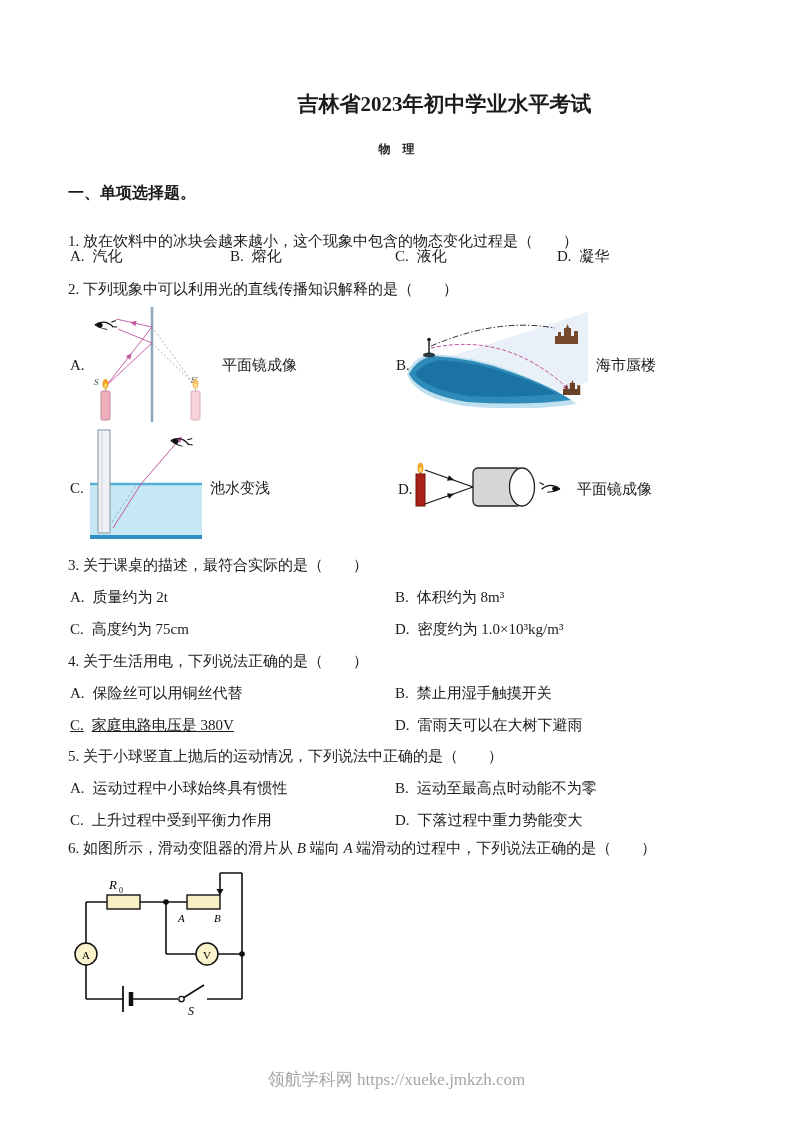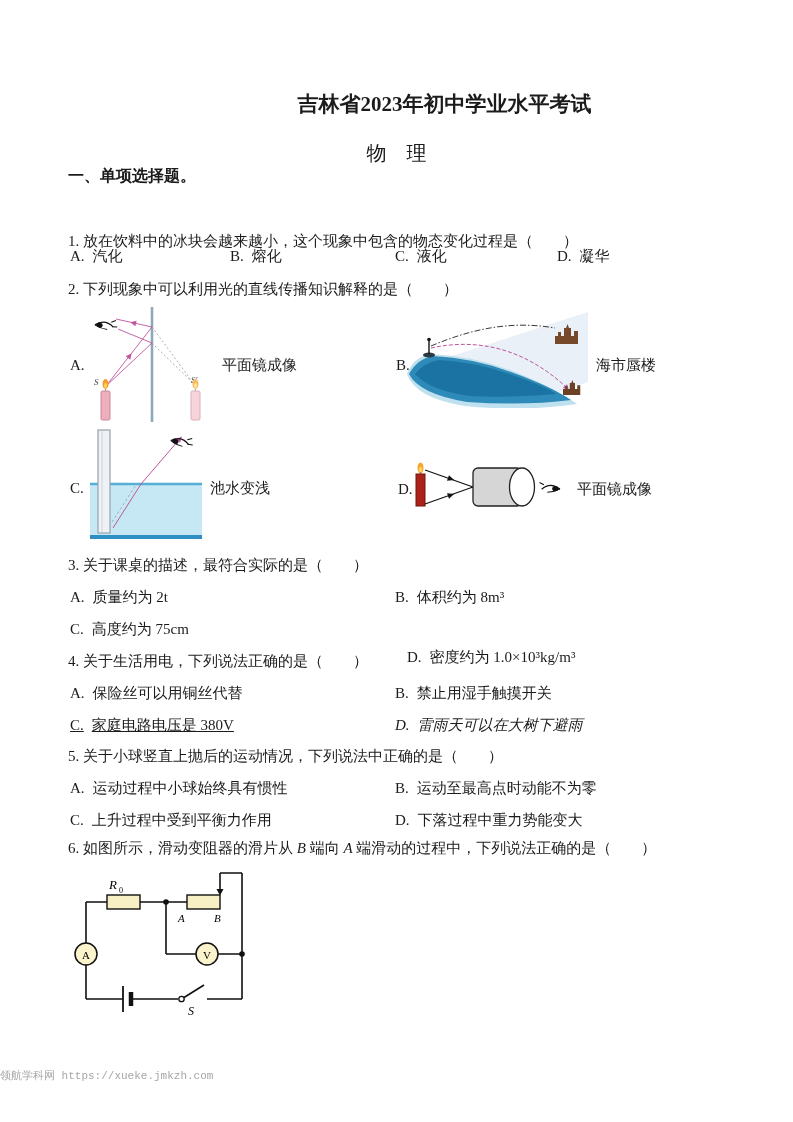--- a/index.html
+++ b/index.html
@@ -1,38 +1,38 @@
 <!DOCTYPE html>
 <html><head>
 <meta charset="utf-8">
 <style>
   html,body{margin:0;padding:0;background:#ffffff;}
   .page{position:relative;width:793px;height:1122px;background:#ffffff;overflow:hidden;
         font-family:"Liberation Serif","DejaVu Serif",serif;color:#1b1b1b;}
   .abs{position:absolute;white-space:nowrap;line-height:1.18;}
   .title{left:0;width:100%;text-align:center;font-size:21px;font-weight:bold;}
-  .subject{left:0;width:100%;text-align:center;font-size:20px;font-weight:normal;}
+  .subject{left:0;width:100%;text-align:center;font-size:12px;font-weight:bold;}
   .section-h{font-size:16px;font-weight:bold;}
   .stem,.opt,.figlabel,.cap{font-size:15px;}
   .olabel{margin-right:8px;}
   .term{font-style:italic;}
-  .footer{left:0;width:100%;text-align:left;font-size:11px;color:#a6a6a6;
-          font-family:Liberation Mono, monospace;}
+  .footer{left:0;width:100%;text-align:center;font-size:17px;color:#a6a6a6;
+          font-family:Liberation Serif, serif;}
   svg{display:block;}
   svg text{font-family:"Liberation Serif","DejaVu Serif",serif;}
 </style>
 </head>
 <body>
 
 <div class="page">
 
   <div class="abs title" style="top:92px;padding-left:48px;">吉林省2023年初中学业水平考试</div>
   <div class="abs subject" style="top:142px;">物　理</div>
 
-  <div class="abs section-h" style="top:167px;left:68px;">一、单项选择题。</div>
+  <div class="abs section-h" style="top:184px;left:68px;">一、单项选择题。</div>
 
   <div>
     <div class="abs stem" style="top:216px;left:68px;margin-top:17px;">1. 放在饮料中的冰块会越来越小，这个现象中包含的物态变化过程是（　　）</div>
     <div class="abs opt" style="top:248px;left:70px;"><span class="olabel">A.</span><span>汽化</span></div>
     <div class="abs opt" style="top:248px;left:230px;"><span class="olabel">B.</span><span>熔化</span></div>
     <div class="abs opt" style="top:248px;left:395px;"><span class="olabel">C.</span><span>液化</span></div>
     <div class="abs opt" style="top:248px;left:557px;"><span class="olabel">D.</span><span>凝华</span></div>
   </div>
 
   <div>
@@ -139,29 +139,29 @@
       </g>
     </svg>
     <div class="abs cap" style="top:481px;left:577px;">平面镜成像</div>
   </div>
 
   <div>
     <div class="abs stem" style="top:557px;left:68px;">3. 关于课桌的描述，最符合实际的是（　　）</div>
     <div class="abs opt" style="top:589px;left:70px;"><span class="olabel">A.</span><span>质量约为 2t</span></div>
     <div class="abs opt" style="top:589px;left:395px;"><span class="olabel">B.</span><span>体积约为 8m³</span></div>
     <div class="abs opt" style="top:621px;left:70px;"><span class="olabel">C.</span><span>高度约为 75cm</span></div>
-    <div class="abs opt" style="top:621px;left:407px;margin-top:28px;"><span class="olabel">D.</span><span>密度约为 1.0×10³kg/m³</span></div>
+    <div class="abs opt" style="top:621px;left:395px;"><span class="olabel">D.</span><span>密度约为 1.0×10³kg/m³</span></div>
   </div>
 
   <div>
     <div class="abs stem" style="top:653px;left:68px;">4. 关于生活用电，下列说法正确的是（　　）</div>
     <div class="abs opt" style="top:685px;left:70px;"><span class="olabel">A.</span><span>保险丝可以用铜丝代替</span></div>
     <div class="abs opt" style="top:685px;left:395px;"><span class="olabel">B.</span><span>禁止用湿手触摸开关</span></div>
     <div class="abs opt" style="top:717px;left:70px;text-decoration:underline;"><span class="olabel">C.</span><span>家庭电路电压是 380V</span></div>
-    <div class="abs opt" style="top:717px;left:395px;font-style:italic;"><span class="olabel">D.</span><span>雷雨天可以在大树下避雨</span></div>
+    <div class="abs opt" style="top:717px;left:395px;"><span class="olabel">D.</span><span>雷雨天可以在大树下避雨</span></div>
   </div>
 
   <div>
     <div class="abs stem" style="top:748px;left:68px;">5. 关于小球竖直上抛后的运动情况，下列说法中正确的是（　　）</div>
     <div class="abs opt" style="top:780px;left:70px;"><span class="olabel">A.</span><span>运动过程中小球始终具有惯性</span></div>
     <div class="abs opt" style="top:780px;left:395px;"><span class="olabel">B.</span><span>运动至最高点时动能不为零</span></div>
     <div class="abs opt" style="top:812px;left:70px;"><span class="olabel">C.</span><span>上升过程中受到平衡力作用</span></div>
     <div class="abs opt" style="top:812px;left:395px;"><span class="olabel">D.</span><span>下落过程中重力势能变大</span></div>
   </div>
 

